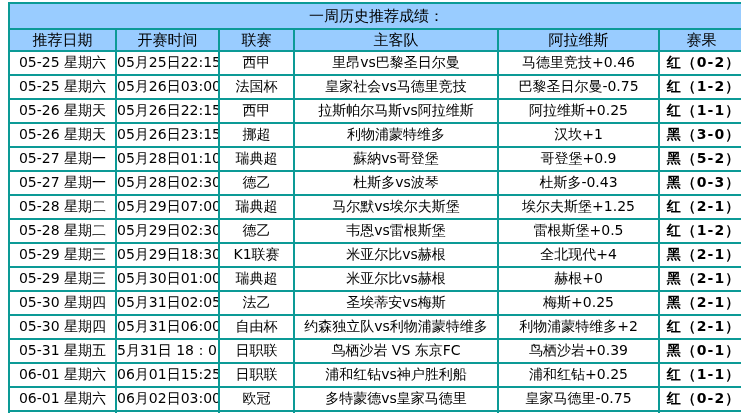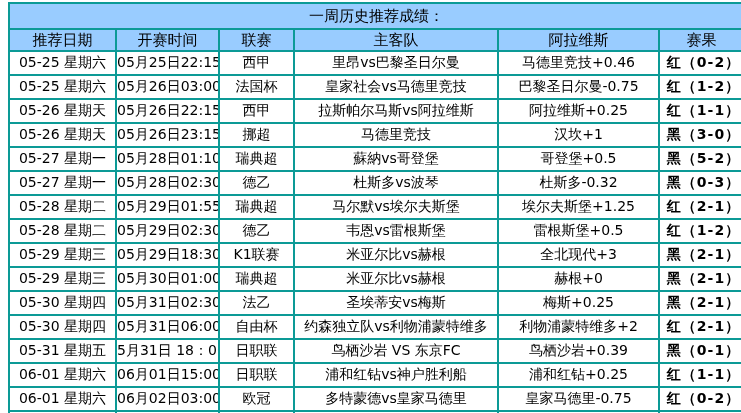--- a/index.html
+++ b/index.html
@@ -94,75 +94,75 @@
     <td>05月26日22:15</td>
     <td>西甲</td>
     <td>拉斯帕尔马斯vs阿拉维斯</td>
     <td>阿拉维斯+0.25</td>
     <td class="col-result res-red">红（1-1）</td>
   </tr>
         <tr class="data-row">
     <td>05-26 星期天</td>
     <td>05月26日23:15</td>
     <td>挪超</td>
-    <td>马德里竞技</td>
+    <td>利物浦蒙特维多</td>
     <td>汉坎+1</td>
     <td class="col-result res-black">黑（3-0）</td>
   </tr>
         <tr class="data-row">
     <td>05-27 星期一</td>
     <td>05月28日01:10</td>
     <td>瑞典超</td>
     <td>蘇納vs哥登堡</td>
-    <td>哥登堡+0.5</td>
+    <td>哥登堡+0.9</td>
     <td class="col-result res-black">黑（5-2）</td>
   </tr>
         <tr class="data-row">
     <td>05-27 星期一</td>
     <td>05月28日02:30</td>
     <td>德乙</td>
     <td>杜斯多vs波琴</td>
-    <td>杜斯多-0.32</td>
+    <td>杜斯多-0.43</td>
     <td class="col-result res-black">黑（0-3）</td>
   </tr>
         <tr class="data-row">
     <td>05-28 星期二</td>
-    <td>05月29日01:55</td>
+    <td>05月29日07:00</td>
     <td>瑞典超</td>
     <td>马尔默vs埃尔夫斯堡</td>
     <td>埃尔夫斯堡+1.25</td>
     <td class="col-result res-red">红（2-1）</td>
   </tr>
         <tr class="data-row">
     <td>05-28 星期二</td>
     <td>05月29日02:30</td>
     <td>德乙</td>
     <td>韦恩vs雷根斯堡</td>
     <td>雷根斯堡+0.5</td>
     <td class="col-result res-red">红（1-2）</td>
   </tr>
         <tr class="data-row">
     <td>05-29 星期三</td>
     <td>05月29日18:30</td>
     <td>K1联赛</td>
     <td>米亚尔比vs赫根</td>
-    <td>全北现代+3</td>
+    <td>全北现代+4</td>
     <td class="col-result res-black">黑（2-1）</td>
   </tr>
         <tr class="data-row">
     <td>05-29 星期三</td>
     <td>05月30日01:00</td>
     <td>瑞典超</td>
     <td>米亚尔比vs赫根</td>
     <td>赫根+0</td>
     <td class="col-result res-black">黑（2-1）</td>
   </tr>
         <tr class="data-row">
     <td>05-30 星期四</td>
-    <td>05月31日02:30</td>
+    <td>05月31日02:05</td>
     <td>法乙</td>
     <td>圣埃蒂安vs梅斯</td>
     <td>梅斯+0.25</td>
     <td class="col-result res-black">黑（2-1）</td>
   </tr>
         <tr class="data-row">
     <td>05-30 星期四</td>
     <td>05月31日06:00</td>
     <td>自由杯</td>
     <td>约森独立队vs利物浦蒙特维多</td>
@@ -172,21 +172,21 @@
         <tr class="data-row">
     <td>05-31 星期五</td>
     <td>5月31日 18：00</td>
     <td>日职联</td>
     <td>鸟栖沙岩 VS 东京FC</td>
     <td>鸟栖沙岩+0.39</td>
     <td class="col-result res-black">黑（0-1）</td>
   </tr>
         <tr class="data-row">
     <td>06-01 星期六</td>
-    <td>06月01日15:00</td>
+    <td>06月01日15:25</td>
     <td>日职联</td>
     <td>浦和红钻vs神户胜利船</td>
     <td>浦和红钻+0.25</td>
     <td class="col-result res-red">红（1-1）</td>
   </tr>
         <tr class="data-row">
     <td>06-01 星期六</td>
     <td>06月02日03:00</td>
     <td>欧冠</td>
     <td>多特蒙德vs皇家马德里</td>

